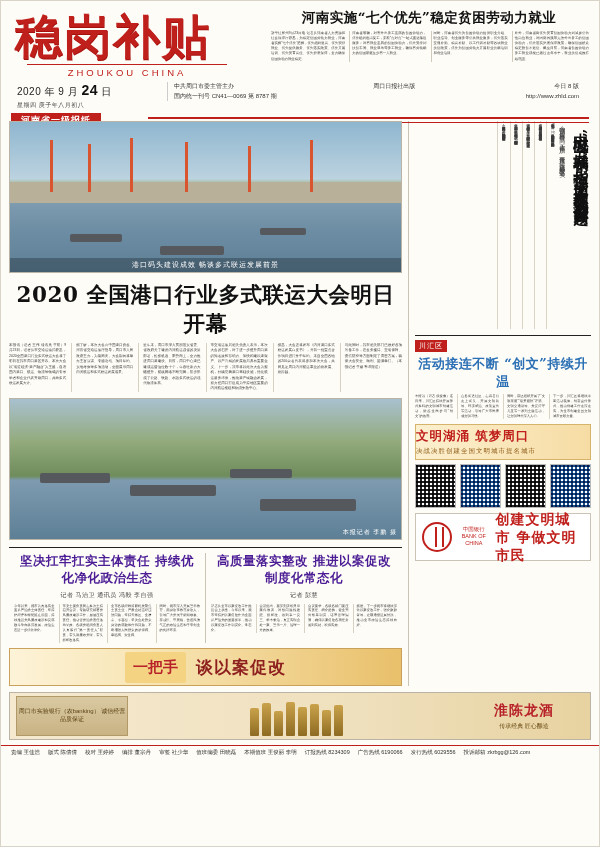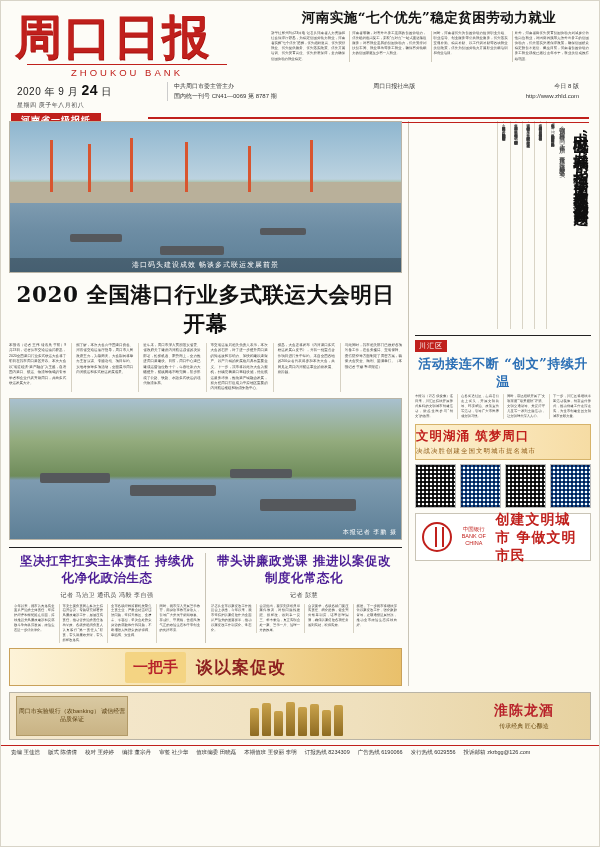--- a/index.html
+++ b/index.html
@@ -183,22 +183,22 @@
   .footer span{white-space:nowrap;}
 </style>
 </head>
 <body>
 
 <div class="page">
 
   <div class="masthead">
     <div class="mh-top">
       <div class="mh-left">
-        <div class="paper-title">周口日报</div>
-        <div class="paper-pinyin">ZHOUKOU BANK</div>
+        <div class="paper-title">稳岗补贴</div>
+        <div class="paper-pinyin">ZHOUKOU CHINA</div>
       </div>
       <div class="mh-right">
         <div class="mh-headline">河南实施“七个优先”稳定贫困劳动力就业</div>
         <div class="mh-cols">
           <div class="mh-col">新华社郑州9月23日电 记者从河南省人力资源和社会保障厅获悉，为稳定贫困劳动力就业，河南省实施“七个优先”措施，优先组织返岗、优先安排就业、优先提供服务、优先落实政策、优先开展培训、优先安置岗位、优先兜底保障，全力确保贫困劳动力就业稳定。</div>
           <div class="mh-col">河南省明确，对有外出务工意愿的贫困劳动力，优先组织返岗复工，采取“点对点”一站式直达输送服务；对有就业意愿的贫困劳动力，优先安排到扶贫车间、就业基地等务工就业，确保有劳动能力的贫困家庭至少有一人就业。</div>
           <div class="mh-col">同时，河南省优先为贫困劳动力提供职业介绍、职业指导、创业服务等公共就业服务，优先落实交通补贴、稳岗补贴、以工代训补贴等各项就业扶贫政策，优先为贫困劳动力开展职业技能培训和创业培训。</div>
           <div class="mh-col">此外，河南省将优先安置贫困劳动力到城乡公益性岗位就业，对因病因残等无法外出务工的贫困劳动力，优先落实兜底保障政策，确保贫困群众稳定脱贫不返贫。截至目前，河南省贫困劳动力务工就业规模已超过去年水平，就业扶贫成效持续巩固。</div>
         </div>
       </div>
@@ -276,21 +276,21 @@
 持续优化净化政治生态</h3>
           <div class="sub">记者 马治卫 通讯员 冯毅 李自强</div>
           <div class="tcols">
             <div class="tcol">今年以来，我市认真落实全面从严治党主体责任，坚持把纪律和规矩挺在前面，持续推进党风廉政建设和反腐败斗争向纵深发展，政治生态进一步优化净化。</div>
             <div class="tcol sep">市委主要负责同志多次主持召开会议，专题研究部署党风廉政建设工作，层层压实责任，推动管党治党责任落地见效。各级党组织负责人认真履行“第一责任人”职责，带头讲廉政党课，带头抓整改落实。</div>
             <div class="tcol sep">全市各级纪检监察机关聚焦主责主业，严肃查处违纪违法问题，坚持无禁区、全覆盖、零容忍，坚决查处群众身边的腐败和作风问题，不断增强人民群众的获得感、幸福感、安全感。</div>
             <div class="tcol sep">同时，我市深入开展警示教育，用身边事教育身边人，引导广大党员干部知敬畏、存戒惧、守底线，营造风清气正的政治生态和干事创业的良好环境。</div>
           </div>
         </div>
         <div class="tu">
-          <h3>带头讲廉政党课
+          <h3>高质量落实整改
 推进以案促改制度化常态化</h3>
           <div class="sub">记者 彭慧</div>
           <div class="tcols">
             <div class="tcol">记者从全市以案促改工作推进会上获悉，今年以来，我市坚持把以案促改作为全面从严治党的重要抓手，推动以案促改工作制度化、常态化。</div>
             <div class="tcol sep">会议指出，要深刻汲取典型案件教训，对照问题找差距、抓整改，做到举一反三、标本兼治，真正实现查处一案、警示一片、治理一方的效果。</div>
             <div class="tcol sep">会议要求，各级各部门要压实责任、细化措施，健全完善规章制度，堵塞管理漏洞，确保以案促改各项任务落到实处，取得实效。</div>
             <div class="tcol sep">据悉，下一步我市将继续深化以案促改工作，强化跟踪督导，定期通报进展情况，推动全市政治生态持续向好。</div>
           </div>
         </div>
       </div>

